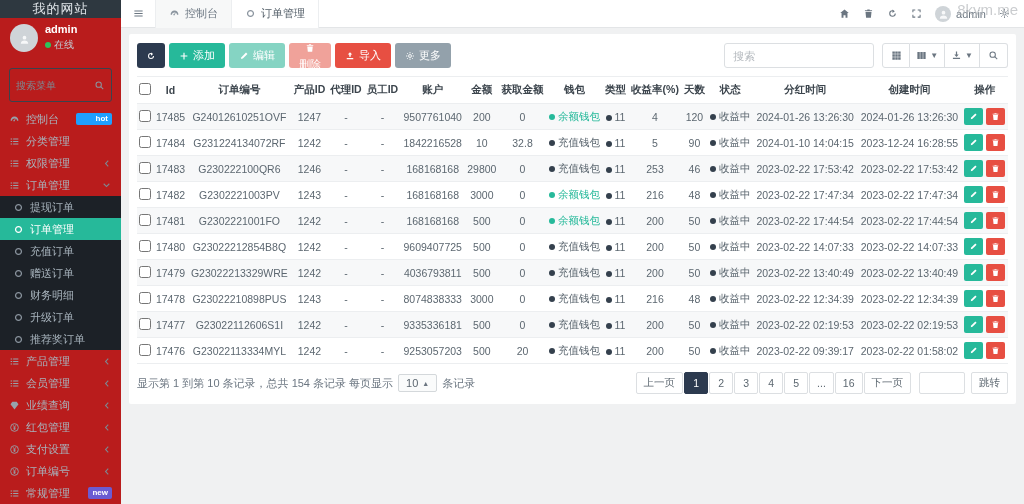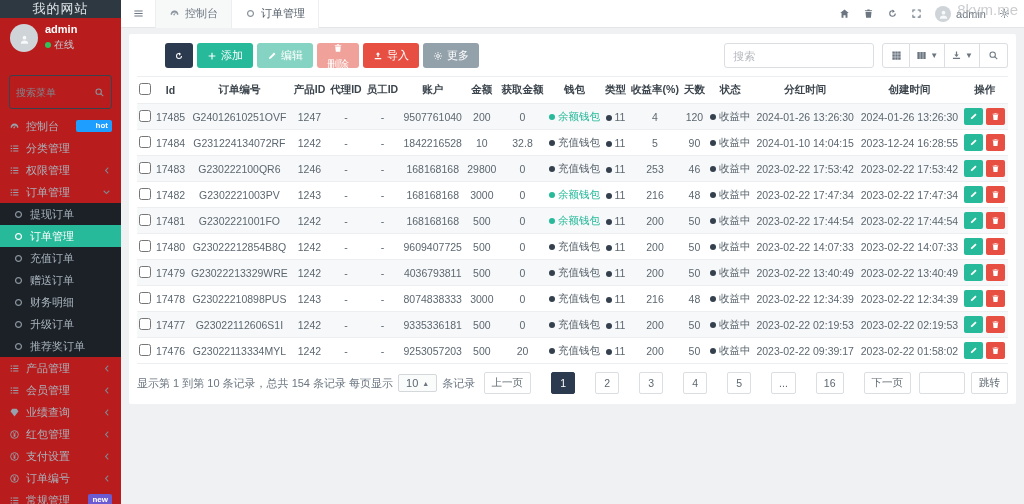--- a/index.html
+++ b/index.html
@@ -11,21 +11,21 @@
   .sidebar { width:121px; min-width:121px; background:#b91c1c; display:flex; flex-direction:column; overflow:hidden; }
   .logo { height:28px; background:#2e3840; color:#dfe4e8; font-size:13px; display:flex; align-items:center; justify-content:center; letter-spacing:1px; }
   .userbox { display:flex; align-items:center; gap:7px; padding:5px 10px 4px; }
   .avatar { width:28px; height:28px; border-radius:50%; background:#cfd4d8; color:#f7f8f9; display:flex; align-items:center; justify-content:center; overflow:hidden; }
   .avatar svg { width:20px; height:20px; margin-top:4px; }
   .uname { color:#fff; font-weight:bold; font-size:11px; line-height:13px; }
   .ustatus { color:#c2cdd4; font-size:10px; display:flex; align-items:center; gap:3px; margin-top:2px; }
   .dot { display:inline-block; width:6px; height:6px; border-radius:50%; background:#34404d; }
   .dot.green { background:#2fc25b; }
   .dot.teal { background:#26b99a; }
-  .sidesearch { margin:19px 9px 6px; height:24px; border:1px solid #3a434d; border-radius:3px; display:flex; align-items:center; padding:16px 6px; }
+  .sidesearch { margin:12px 9px 6px; height:24px; border:1px solid #3a434d; border-radius:3px; display:flex; align-items:center; padding:16px 6px; }
   .sidesearch input { flex:1; min-width:0; background:transparent; border:none; outline:none; color:#aeb9c2; font-size:10px; }
   .sidesearch input::placeholder { color:#7d8992; }
   .sidesearch .ic { color:#8a949e; }
   .menu { flex:1; }
   .menu-item { height:22px; display:flex; align-items:center; gap:6px; padding:0 9px; color:#a8b4bd; cursor:pointer; }
   .menu-item .mi-icon { display:flex; color:#97a3ac; }
   .menu-item .mi-label { white-space:nowrap; font-size:11px; }
   .menu-item .right { margin-left:auto; display:flex; align-items:center; color:#7d8992; }
   .menu-item.sub { background:#1c2127; padding-left:13px; }
   .menu-item.sub .mi-icon { color:#8a949e; }
@@ -46,21 +46,21 @@
   .topright .ic { cursor:pointer; }
   .tr-user { display:flex; align-items:center; gap:5px; cursor:pointer; }
   .avatar.small { width:16px; height:16px; }
   .avatar.small svg { width:11px; height:11px; margin-top:2px; }
   .watermark { position:absolute; top:1px; right:6px; color:#b9bcbf; font-size:15px; opacity:.75; pointer-events:none; z-index:5; }
 
   .content { flex:1; padding:6px 8px; }
   .card { background:#fff; border-radius:2px; padding:9px 8px 10px; }
 
   
-  .tbar { display:flex; margin-bottom:8px;margin-left:28px; }
+  .tbar { display:flex; margin-bottom:8px; }
   .btn { height:25px; border:none; border-radius:3px; color:#fff; font-size:11px; display:inline-flex; align-items:center; gap:4px; padding:0 10px; margin-right:4px; cursor:pointer; font-family:inherit; }
   .btn .ic svg { width:10px; height:10px; }
   .btn.dark { background:#2c3a4f; padding:0 9px; }
   .btn.green { background:#26b99a; }
   .btn.green-lite { background:#85d4c3; }
   .btn.red-lite { background:#f0a29a;flex-direction:column; }
   .btn.red { background:#e74f42; }
   .btn.gray { background:#93a1ab; }
   .tbar-right { margin-left:auto; display:flex; align-items:center; }
   .tsearch { width:150px; height:25px; border:1px solid #dcdfe2; border-radius:3px; padding:0 8px; font-size:11px; color:#555; outline:none; margin-right:8px; font-family:inherit; }
@@ -83,21 +83,21 @@
   .op { width:19px; height:17px; border:none; border-radius:2px; color:#fff; display:inline-flex; align-items:center; justify-content:center; cursor:pointer; }
   .op svg { width:9px; height:9px; }
   .op.edit { background:#26b99a; margin-right:3px; }
   .op.del { background:#e74f42; }
   input[type=checkbox] { width:12px; height:12px; accent-color:#6b7681; }
 
   
   .pager { display:flex; align-items:center; margin-top:8px; color:#6b7681; }
   .pagesize { display:inline-flex; align-items:center; gap:4px; border:1px solid #d4d8db; background:#fafbfb; border-radius:2px; padding:2px 7px; margin:0 5px; color:#5c6770; cursor:pointer; }
   .pagesize .caret { font-size:7px; }
-  .pages { margin-left:auto; display:flex; align-items:center; gap:20px; }
+  .pages { margin-left:auto; display:flex; align-items:center; gap:1px; }
   .pbtn { min-width:24px; height:22px; border:1px solid #dcdfe2; background:#fff; border-radius:2px; color:#5c6770; font-size:10.5px; display:inline-flex; align-items:center; justify-content:center; padding:0 7px; cursor:pointer; font-family:inherit; }
   .pbtn.active { background:#2c3a4f; border-color:#2c3a4f; color:#fff; }
   .jump-input { width:46px; height:22px; border:1px solid #dcdfe2; border-radius:2px; margin-left:8px; outline:none; padding:0 4px; font-family:inherit; }
   .jump-btn { margin-left:6px; }
 
   .ic { display:inline-flex; }
   .ic svg { width:11px; height:11px; }
 </style>
 </head>
 <body>

